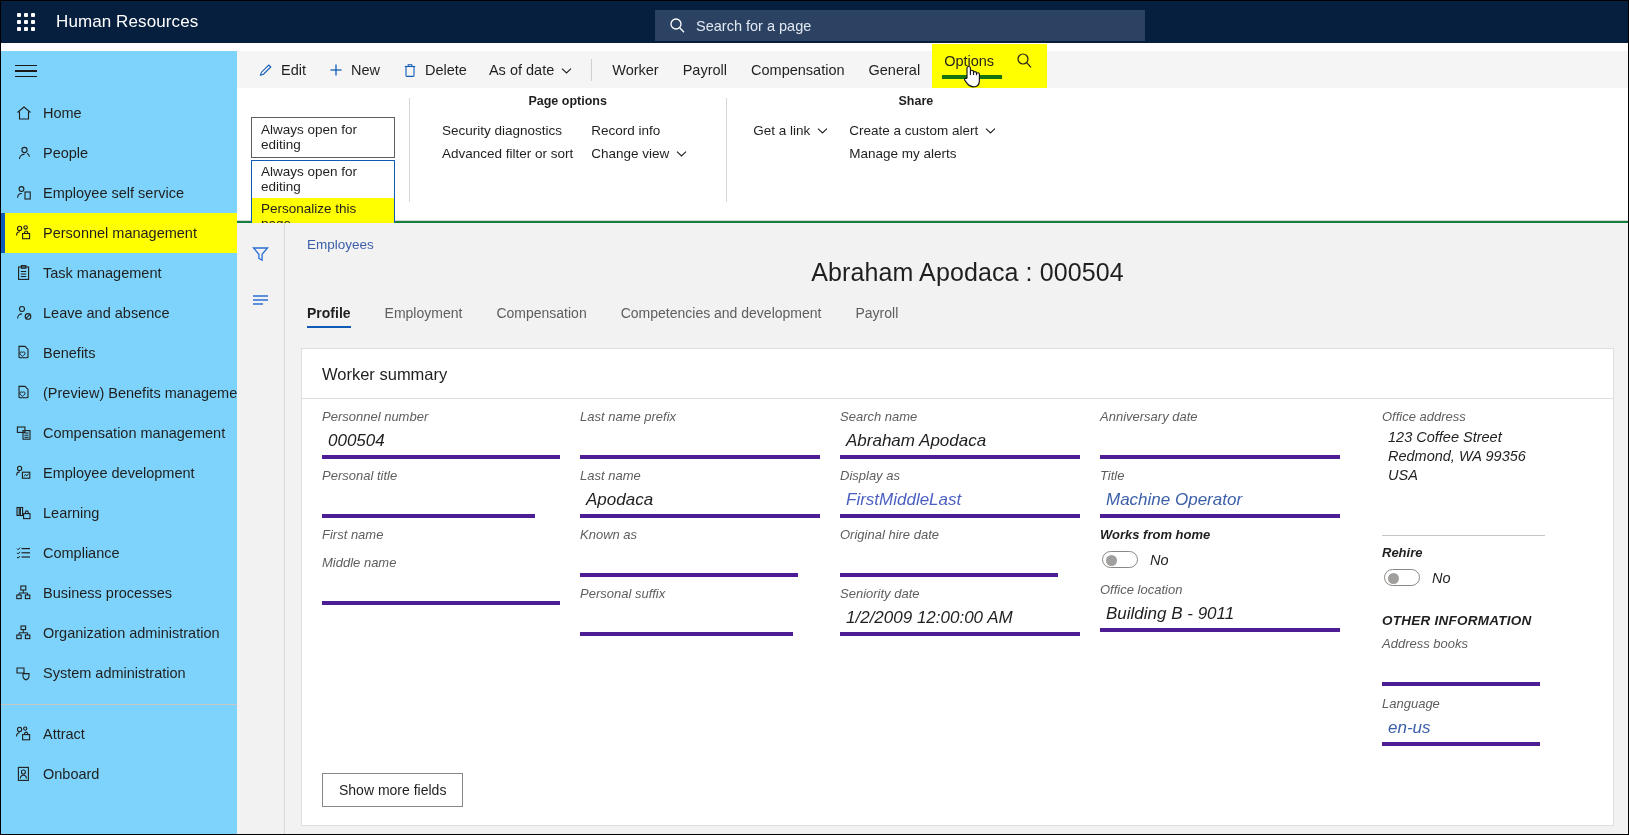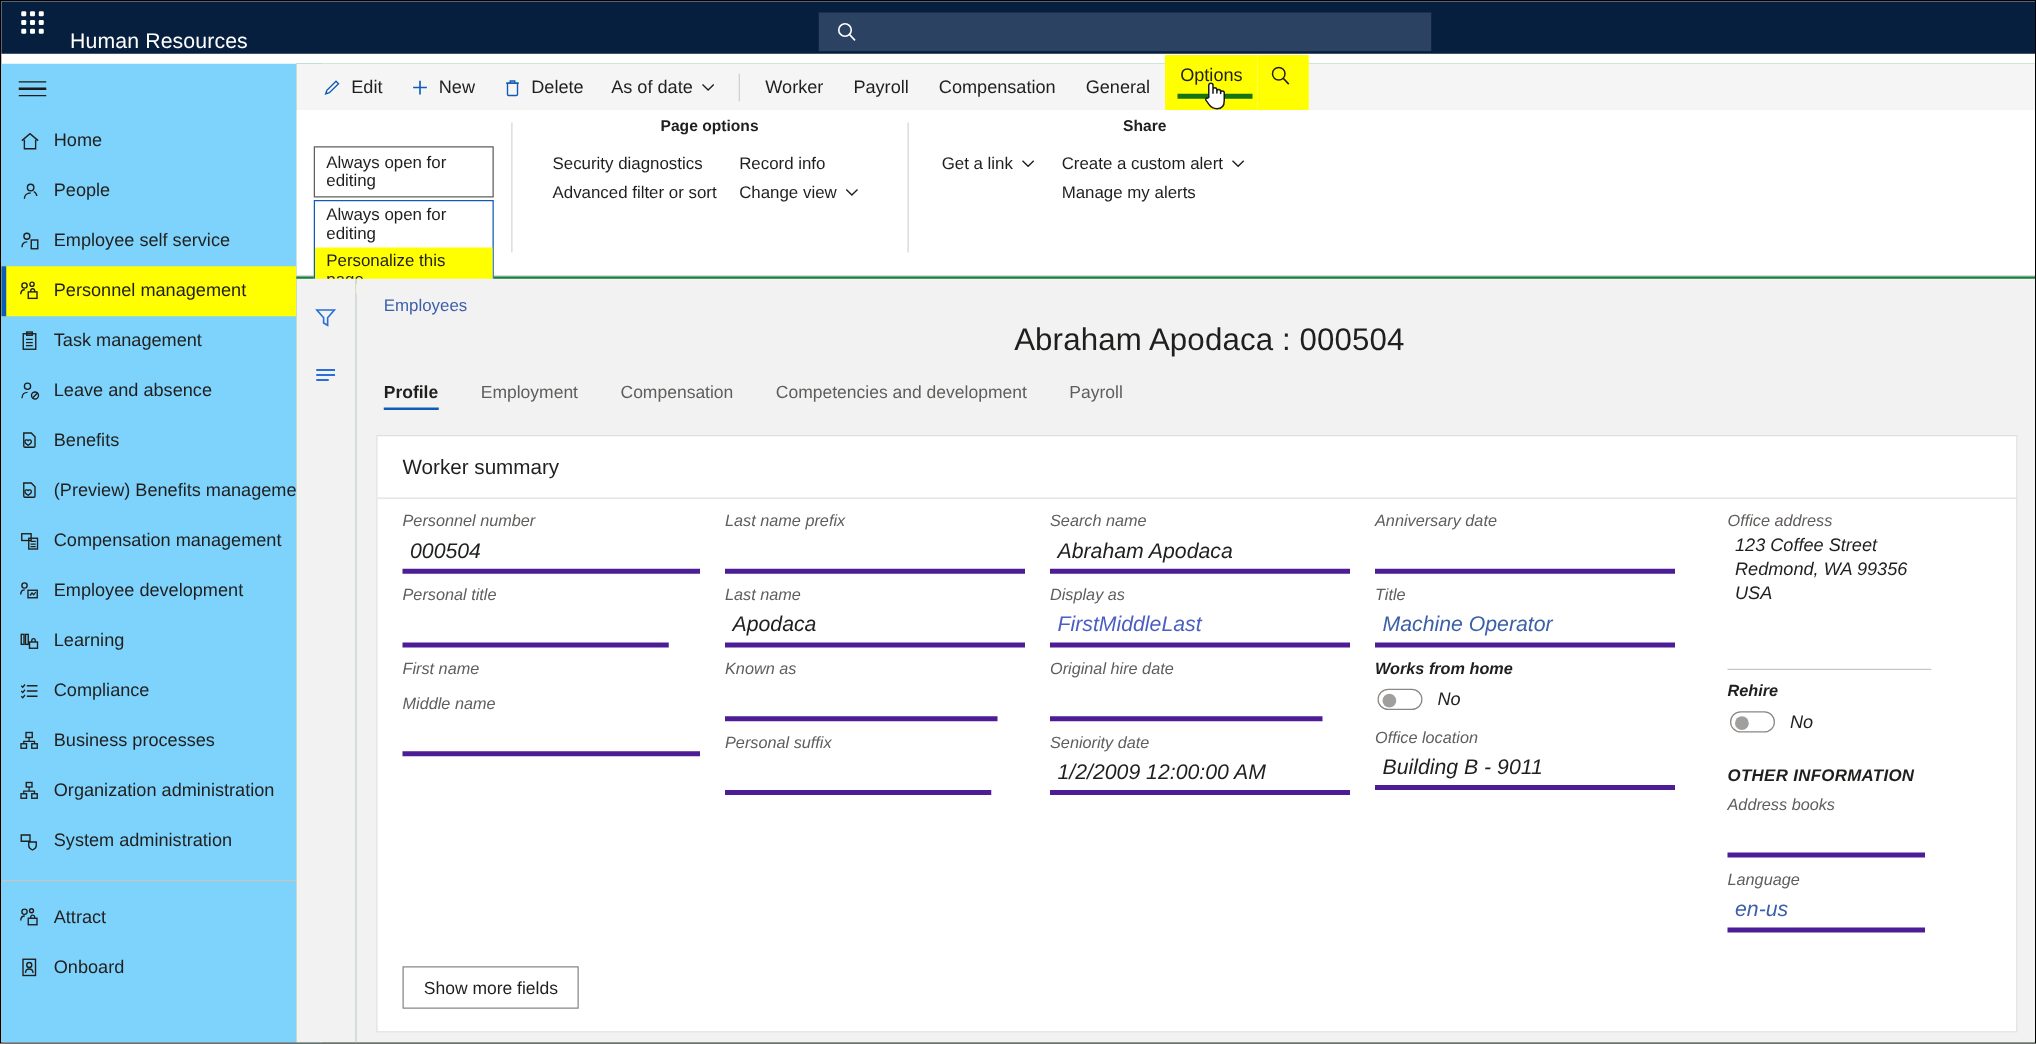--- a/index.html
+++ b/index.html
@@ -14,21 +14,21 @@
     width: 1629px; height: 835px;
     border: 1px solid #000;
     background: #fff;
     overflow: hidden;
   }
 
   
   .topbar {
     position: absolute; top: 0; left: 0; right: 0; height: 42px;
     background: #071f3e;
-    display: flex; align-items: flex-end;
+    display: flex; align-items: center;
   }
   .waffle {
     width: 50px; height: 50px;
     display: flex; align-items: center; justify-content: center;
     cursor: pointer;
   }
   .waffle-grid {
     display: grid; grid-template-columns: repeat(3, 4px);
     grid-template-rows: repeat(3, 4px); gap: 3px;
   }
@@ -216,20 +216,21 @@
         </div>
     </div>
     <div class="app-title">Human Resources</div>
     <div class="searchbox">
       <span class="mag">
         <svg width="17" height="17" viewBox="0 0 17 17">
             <circle cx="7" cy="7" r="5" fill="none" stroke="#ffffff" stroke-width="1.3"></circle>
             <line x1="10.7" y1="10.7" x2="15" y2="15.3" stroke="#ffffff" stroke-width="1.3"></line>
           </svg>
       </span>
+      <input type="text" placeholder="Search for a page" style="">
     </div>
   </div>
 
   <div class="sidebar">
     <div class="hamburger">
       <span>
           <i></i>
           <i></i>
           <i></i>
         </span>

